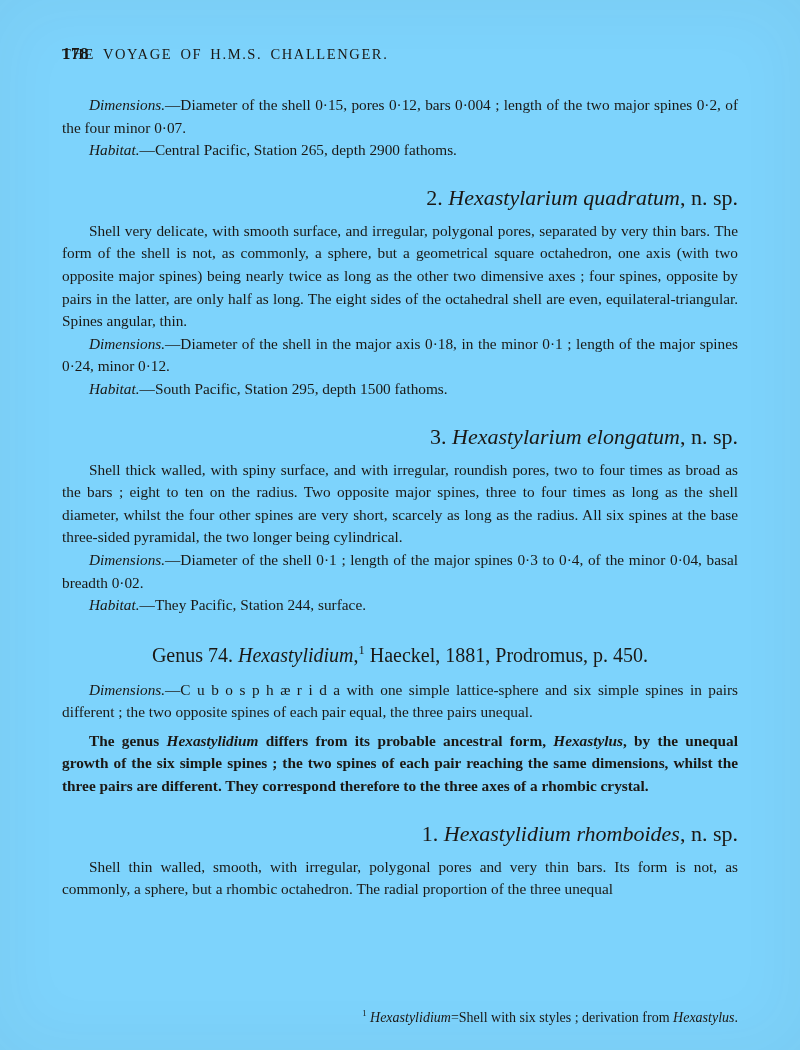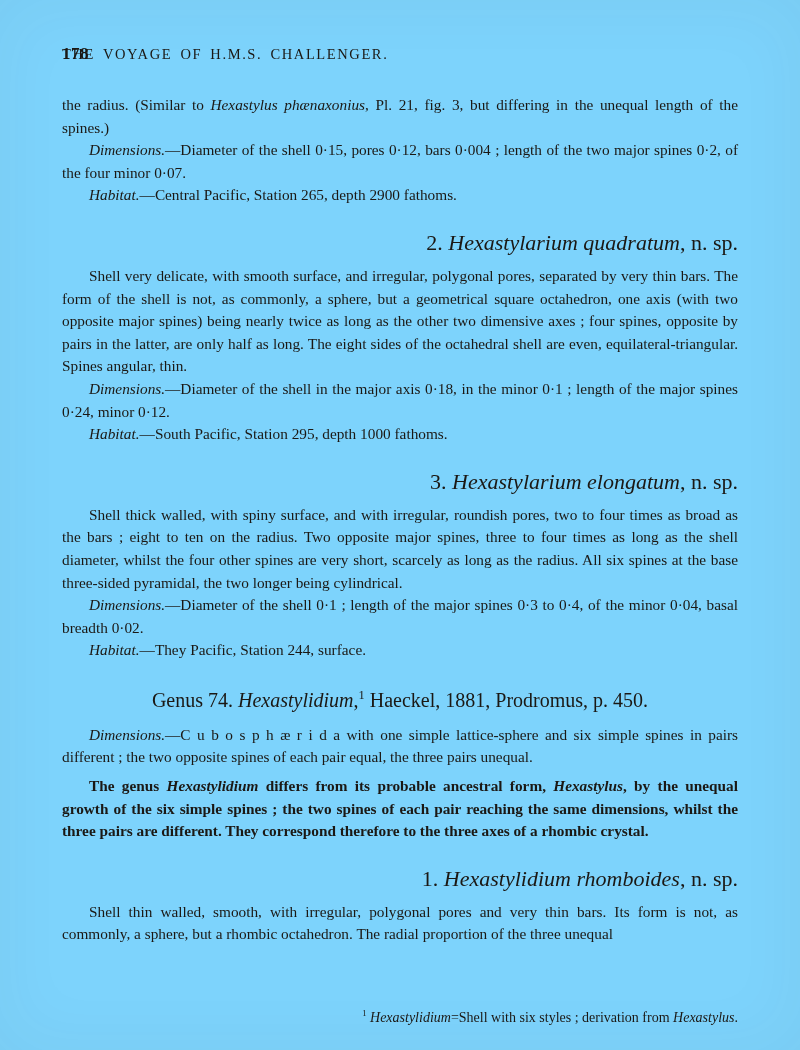--- a/index.html
+++ b/index.html
@@ -83,28 +83,27 @@
 </head>
 <body>
 
 <div class="page">
 
   <header class="pagehead">
     <span class="pagenum">178</span>
     <span class="runtitle">THE VOYAGE OF H.M.S. CHALLENGER.</span>
   </header>
 
-  <p><span>the radius.  (Similar to </span><span class="it">Hexastylus phænaxonius</span><span>, Pl. 21, fig. 3, but differing in the unequal length of the spines.)</span></p>
   <p class="indent"><span class="it">Dimensions.</span><span>—Diameter of the shell 0·15, pores 0·12, bars 0·004 ; length of the two major spines 0·2, of the four minor 0·07.</span></p>
   <p class="indent"><span class="it">Habitat.</span><span>—Central Pacific, Station 265, depth 2900 fathoms.</span></p>
 
   <p class="species-heading"><span>2. </span><span class="it">Hexastylarium quadratum</span><span>, n. sp.</span></p>
   <p class="indent"><span>Shell very delicate, with smooth surface, and irregular, polygonal pores, separated by very thin bars.  The form of the shell is not, as commonly, a sphere, but a geometrical square octahedron, one axis (with two opposite major spines) being nearly twice as long as the other two dimensive axes ; four spines, opposite by pairs in the latter, are only half as long.  The eight sides of the octahedral shell are even, equilateral-triangular.  Spines angular, thin.</span></p>
   <p class="indent"><span class="it">Dimensions.</span><span>—Diameter of the shell in the major axis 0·18, in the minor 0·1 ; length of the major spines 0·24, minor 0·12.</span></p>
-  <p class="indent"><span class="it">Habitat.</span><span>—South Pacific, Station 295, depth 1000 fathoms.</span></p>
+  <p class="indent"><span class="it">Habitat.</span><span>—South Pacific, Station 295, depth 1500 fathoms.</span></p>
 
   <p class="species-heading"><span>3. </span><span class="it">Hexastylarium elongatum</span><span>, n. sp.</span></p>
   <p class="indent"><span>Shell thick walled, with spiny surface, and with irregular, roundish pores, two to four times as broad as the bars ; eight to ten on the radius.  Two opposite major spines, three to four times as long as the shell diameter, whilst the four other spines are very short, scarcely as long as the radius.  All six spines at the base three-sided pyramidal, the two longer being cylindrical.</span></p>
   <p class="indent"><span class="it">Dimensions.</span><span>—Diameter of the shell 0·1 ; length of the major spines 0·3 to 0·4, of the minor 0·04, basal breadth 0·02.</span></p>
   <p class="indent"><span class="it">Habitat.</span><span>—They Pacific, Station 244, surface.</span></p>
 
   <p class="genus-heading"><span>Genus 74. </span><span class="it">Hexastylidium</span><span>,</span><sup>1</sup><span> Haeckel, 1881, Prodromus, p. 450.</span></p>
   <p class="indent"><span class="it">Dimensions.</span><span>—C u b o s p h æ r i d a with one simple lattice-sphere and six simple spines in pairs different ; the two opposite spines of each pair equal, the three pairs unequal.</span></p>
   <p class="indent gap-before"><span>The genus </span><span class="it">Hexastylidium</span><span> differs from its probable ancestral form, </span><span class="it">Hexastylus</span><span>, by the unequal growth of the six simple spines ; the two spines of each pair reaching the same dimensions, whilst the three pairs are different.  They correspond therefore to the three axes of a rhombic crystal.</span></p>
 

